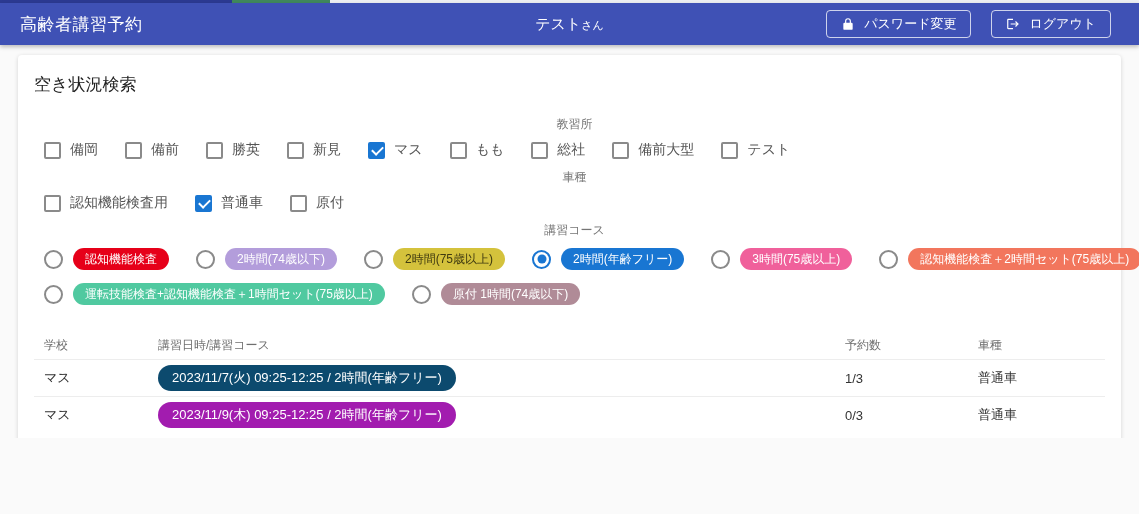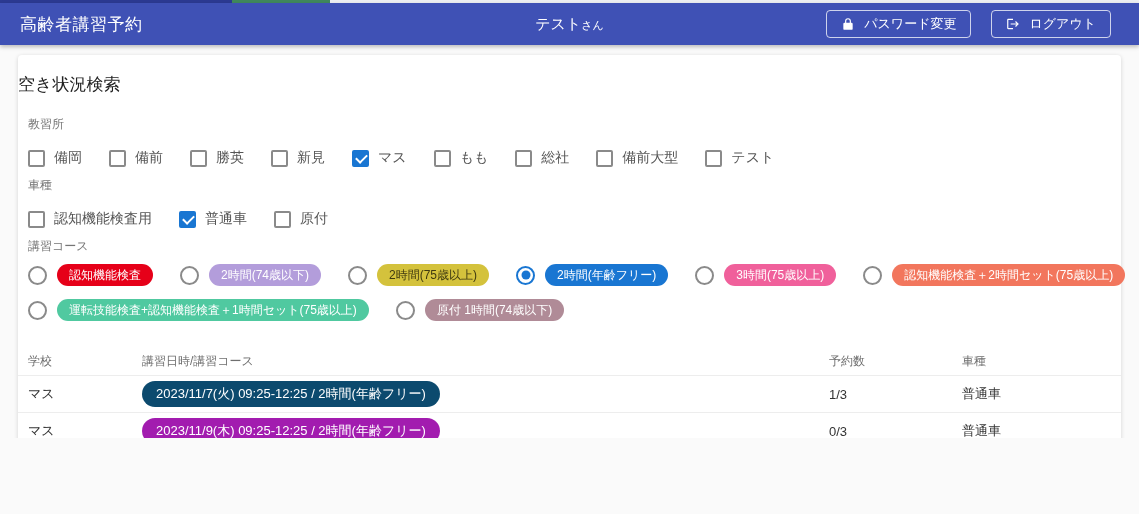--- a/index.html
+++ b/index.html
@@ -19,26 +19,26 @@
   .appbar-title { font-size:17px; letter-spacing:.5px; }
   .appbar-user { position:absolute; left:50%; transform:translateX(-50%); font-size:15px; }
   .appbar-user .suffix { font-size:11px; }
   .appbar-actions { margin-left:auto; display:flex; gap:20px; }
   .outline-btn { display:flex; align-items:center; gap:9px; background:transparent; color:#fff;
                  border:1px solid rgba(255,255,255,.75); border-radius:4px; height:28px;
                  padding:0 14px; font-size:13px; font-family:inherit; cursor:pointer; white-space:nowrap; }
 
   main { padding:10px 18px 0; }
   .card { background:#fff; border-radius:4px; box-shadow:0 1px 4px rgba(0,0,0,.16);
-          padding:16px 0 10px; margin-bottom:16px; }
+          padding:16px 16px 10px; margin-bottom:16px; }
   .card h2 { font-size:17px; font-weight:500; color:#222; margin:2px 0 20px; }
 
   .form-block { padding-left:10px; }
-  .field-label { font-size:12px; color:#757575; margin:2px 0 6px; }
-  .check-row { display:flex; align-items:center; gap:27px; margin:16px 0 10px; }
+  .field-label { font-size:12px; color:#757575; margin:2px 0 6px;text-align:center; }
+  .check-row { display:flex; align-items:center; gap:27px; margin:8px 0 10px; }
   .check-item { display:flex; align-items:center; gap:9px; font-size:14px; color:#555; cursor:pointer; }
   .cb { width:17px; height:17px; border:2px solid #8a8a8a; border-radius:2px; position:relative; background:#fff; flex:none; }
   .cb.checked { background:#1976d2; border-color:#1976d2; }
   .cb.checked::after { content:""; position:absolute; left:4px; top:0; width:5px; height:9px;
                        border:solid #fff; border-width:0 2px 2px 0; transform:rotate(45deg); }
 
   .radio-row { display:flex; align-items:center; gap:27px; margin:9px 0 13px; }
   .radio-item { display:flex; align-items:center; gap:10px; cursor:pointer; }
   .radio { width:19px; height:19px; border:2px solid #8a8a8a; border-radius:50%; position:relative; background:#fff; flex:none; }
   .radio.selected { border-color:#1976d2; }

